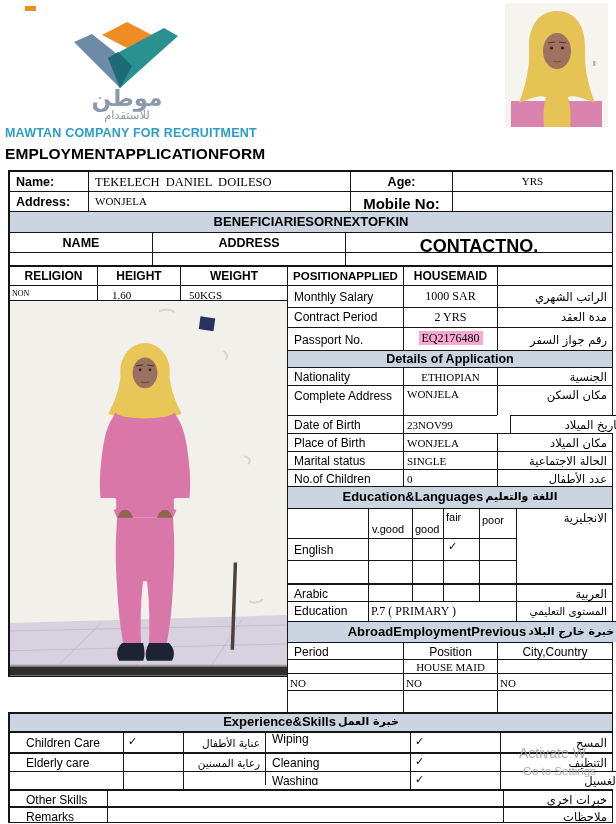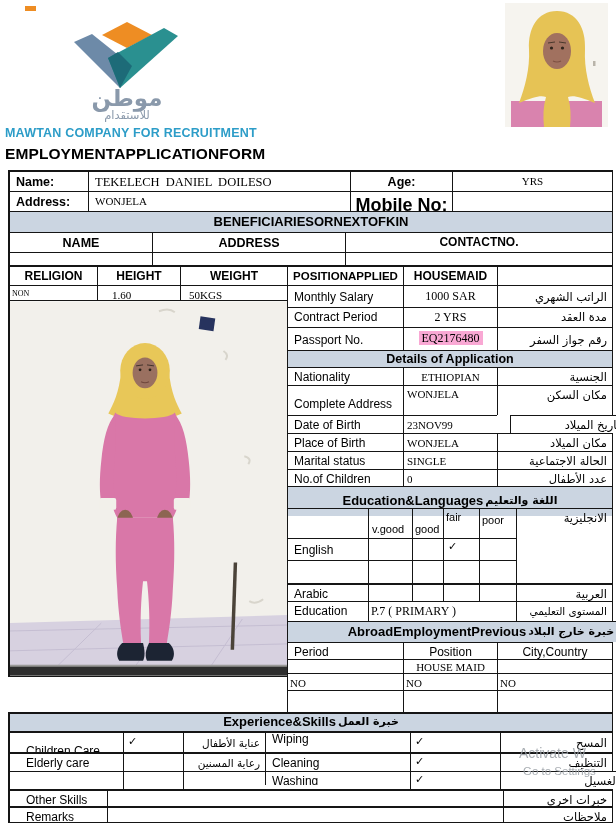--- a/index.html
+++ b/index.html
@@ -58,27 +58,27 @@
 <div class="company">MAWTAN COMPANY FOR RECRUITMENT</div>
 <div class="formtitle">EMPLOYMENTAPPLICATIONFORM</div>
 
 <div class="cell lt tt bold" style="left:8px;top:170px;width:80px;height:21px;font-size:12.5px">Name:</div>
 <div class="cell tt serif pre" style="left:88px;top:170px;width:262px;height:21px;font-size:12.5px">TEKELECH  DANIEL  DOILESO</div>
 <div class="cell tt bold ctr" style="left:350px;top:170px;width:102px;height:21px;font-size:12.5px">Age:</div>
 <div class="cell tt br serif ctr sm" style="left:452px;top:170px;width:161px;height:21px">YRS</div>
 
 <div class="cell lt bold" style="left:8px;top:191px;width:80px;height:20px;font-size:12.5px">Address:</div>
 <div class="cell serif sm" style="left:88px;top:191px;width:262px;height:20px">WONJELA</div>
-<div class="cell bold ctr" style="left:350px;top:191px;width:102px;height:20px;font-size:18px">Mobile No:</div>
+<div class="cell bold ctr" style="left:350px;top:191px;width:102px;height:20px;font-size:15px">Mobile No:</div>
 <div class="cell br" style="left:452px;top:191px;width:161px;height:20px"></div>
 
 <div class="cell lt br bar" style="left:8px;top:211px;width:605px;height:21px">BENEFICIARIESORNEXTOFKIN</div>
 <div class="cell lt bold ctr" style="left:8px;top:232px;width:144px;height:20px;font-size:12.5px">NAME</div>
 <div class="cell bold ctr" style="left:152px;top:232px;width:193px;height:20px;font-size:12.5px">ADDRESS</div>
-<div class="cell br bold ctr" style="left:345px;top:232px;width:268px;height:20px;font-size:12px">CONTACTNO.</div>
+<div class="cell br bold ctr" style="left:345px;top:232px;width:268px;height:20px;font-size:18px">CONTACTNO.</div>
 <div class="cell lt" style="left:8px;top:252px;width:144px;height:13px"></div>
 <div class="cell" style="left:152px;top:252px;width:193px;height:13px"></div>
 <div class="cell br" style="left:345px;top:252px;width:268px;height:13px"></div>
 
 <div class="cell lt tt bold ctr" style="left:8px;top:265px;width:89px;height:20px">RELIGION</div>
 <div class="cell tt bold ctr" style="left:97px;top:265px;width:83px;height:20px">HEIGHT</div>
 <div class="cell tt bold ctr" style="left:180px;top:265px;width:107px;height:20px">WEIGHT</div>
 <div class="cell tt bold ctr" style="left:287px;top:265px;width:116px;height:20px;font-size:11.5px">POSITIONAPPLIED</div>
 <div class="cell tt bold ctr" style="left:403px;top:265px;width:94px;height:20px">HOUSEMAID</div>
 <div class="cell tt br" style="left:497px;top:265px;width:116px;height:20px"></div>
@@ -128,41 +128,41 @@
 <div class="cell" style="left:287px;top:327px;width:116px;height:23px;padding-top:6px">Passport No.</div>
 <div class="cell serif ctr" style="left:403px;top:327px;width:94px;height:23px;padding-top:4px"><span class="hl">EQ2176480</span></div>
 <div class="cell br ar" style="left:497px;top:327px;width:116px;height:23px;padding-top:6px">رقم جواز السفر</div>
 
 <div class="cell br bar" style="left:287px;top:350px;width:326px;height:17px;font-size:12.5px;padding-top:1px">Details of Application</div>
 
 <div class="cell" style="left:287px;top:367px;width:116px;height:18px">Nationality</div>
 <div class="cell serif ctr sm" style="left:403px;top:367px;width:94px;height:18px">ETHIOPIAN</div>
 <div class="cell br ar" style="left:497px;top:367px;width:116px;height:18px">الجنسية</div>
 
-<div class="cell" style="left:287px;top:385px;width:116px;height:30px;padding-top:12px">Complete Address</div>
+<div class="cell" style="left:287px;top:385px;width:116px;height:30px;padding-top:4px">Complete Address</div>
 <div class="cell serif sm" style="left:403px;top:385px;width:94px;height:30px;padding:2px 0 0 3px">WONJELA</div>
 <div class="cell br ar" style="left:497px;top:385px;width:116px;height:30px">مكان السكن</div>
 
 <div class="cell" style="left:287px;top:415px;width:116px;height:18px">Date of Birth</div>
 <div class="cell serif sm" style="left:403px;top:415px;width:94px;height:18px;padding-left:3px">23NOV99</div>
 <div class="cell br ar" style="left:510px;top:415px;width:116px;height:18px">تاريخ الميلاد</div>
 
 <div class="cell" style="left:287px;top:433px;width:116px;height:18px">Place of Birth</div>
 <div class="cell serif sm" style="left:403px;top:433px;width:94px;height:18px;padding-left:3px">WONJELA</div>
 <div class="cell br ar" style="left:497px;top:433px;width:116px;height:18px">مكان الميلاد</div>
 
 <div class="cell" style="left:287px;top:451px;width:116px;height:18px">Marital status</div>
 <div class="cell serif sm" style="left:403px;top:451px;width:94px;height:18px;padding-left:3px">SINGLE</div>
 <div class="cell br ar" style="left:497px;top:451px;width:116px;height:18px">الحالة الاجتماعية</div>
 
 <div class="cell" style="left:287px;top:469px;width:116px;height:17px">No.of Children</div>
 <div class="cell serif sm" style="left:403px;top:469px;width:94px;height:17px;padding-left:3px">0</div>
 <div class="cell br ar" style="left:497px;top:469px;width:116px;height:17px">عدد الأطفال</div>
 
-<div class="cell br bar flexbar" style="left:287px;top:486px;width:326px;height:30px">
+<div class="cell br bar flexbar" style="left:287px;top:486px;width:326px;height:22px">
   <span>Education&amp;Languages</span>
     <span class="arspan">اللغة والتعليم</span>
 </div>
 
 <div class="cell" style="left:287px;top:508px;width:81px;height:30px"></div>
 <div class="cell sm" style="left:368px;top:508px;width:44px;height:30px;padding-top:14px;padding-left:3px">v.good</div>
 <div class="cell sm" style="left:412px;top:508px;width:31px;height:30px;padding-top:14px;padding-left:2px">good</div>
 <div class="cell sm" style="left:443px;top:508px;width:36px;height:30px;padding-top:2px;padding-left:2px">fair</div>
 <div class="cell sm" style="left:479px;top:508px;width:37px;height:30px;padding-top:5px;padding-left:2px">poor</div>
 <div class="cell br ar" style="left:516px;top:508px;width:97px;height:75px">الانجليزية</div>
@@ -205,21 +205,21 @@
 <div class="cell br serif sm" style="left:497px;top:673px;width:116px;height:17px;padding-left:2px">NO</div>
 <div class="cell" style="left:287px;top:690px;width:116px;height:22px"></div>
 <div class="cell" style="left:403px;top:690px;width:94px;height:22px"></div>
 <div class="cell br" style="left:497px;top:690px;width:116px;height:22px"></div>
 
 <div class="cell lt br tt bar flexbar" style="left:8px;top:712px;width:605px;height:19px">
   <span>Experience&amp;Skills</span>
     <span class="arspan">خبرة العمل</span>
 </div>
 
-<div class="cell lt tt" style="left:8px;top:731px;width:115px;height:21px;padding-left:16px;padding-top:12px">Children Care</div>
+<div class="cell lt tt" style="left:8px;top:731px;width:115px;height:21px;padding-left:16px;padding-top:4px">Children Care</div>
 <div class="cell tt chk" style="left:123px;top:731px;width:60px;height:21px;padding-top:3px">✓</div>
 <div class="cell tt ar xs" style="left:183px;top:731px;width:82px;height:27px;padding-top:4px">عناية الأطفال</div>
 <div class="cell tt" style="left:265px;top:731px;width:145px;height:21px;padding-top:0">Wiping</div>
 <div class="cell tt chk" style="left:410px;top:731px;width:90px;height:21px;padding-top:3px">✓</div>
 <div class="cell tt br ar" style="left:500px;top:731px;width:113px;height:21px;padding-top:4px">المسح</div>
 
 <div class="cell lt tt" style="left:8px;top:752px;width:115px;height:19px;padding-left:16px">Elderly care</div>
 <div class="cell tt chk" style="left:123px;top:752px;width:60px;height:19px"></div>
 <div class="cell tt ar xs" style="left:183px;top:752px;width:82px;height:19px">رعاية المسنين</div>
 <div class="cell tt" style="left:265px;top:752px;width:145px;height:19px">Cleaning</div>

